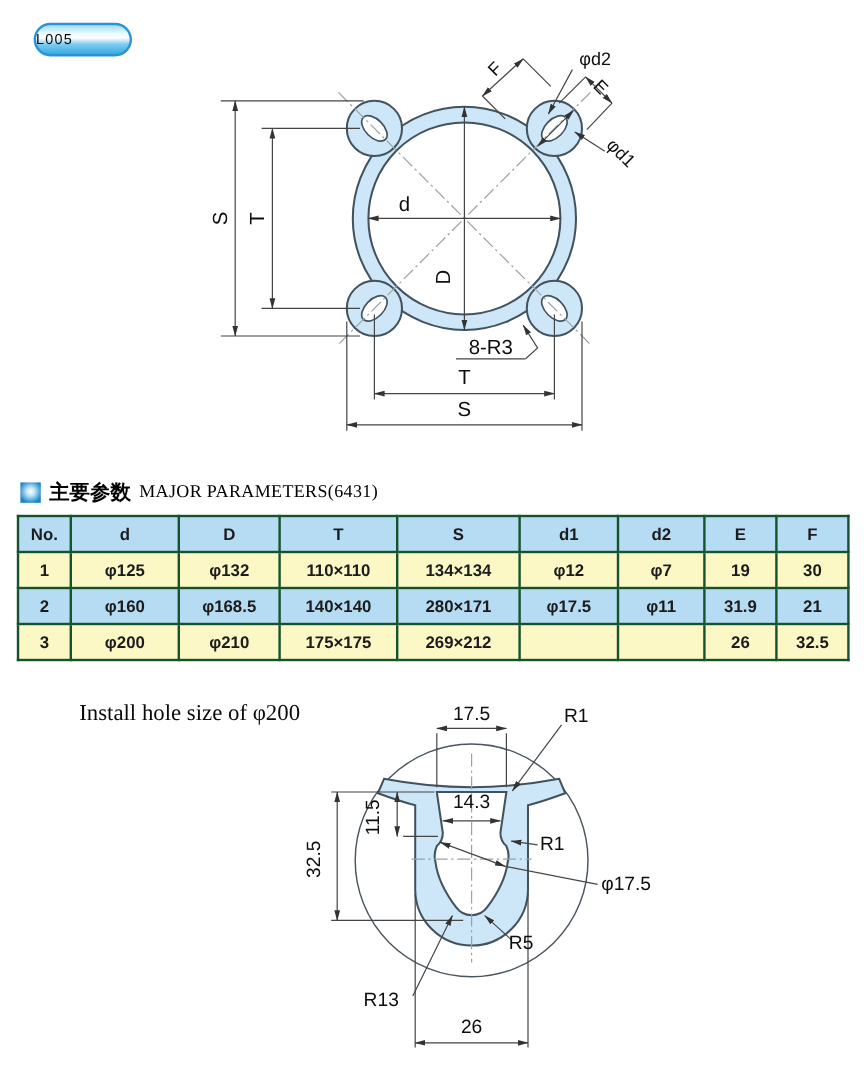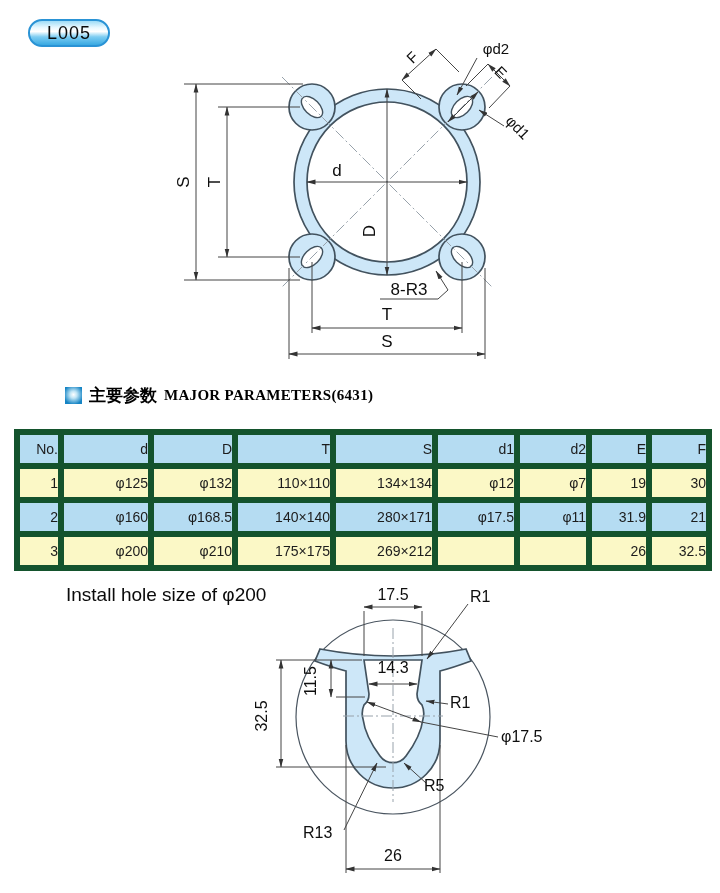--- a/index.html
+++ b/index.html
@@ -3,41 +3,41 @@
 <meta charset="utf-8">
 <style>
   html,body{margin:0;padding:0;background:#fff;}
   .page{position:relative;width:720px;height:893px;background:#ffffff;overflow:hidden;
         font-family:"Liberation Sans",sans-serif;color:#111;}
 
   
   .badge{position:absolute;left:28px;top:19px;width:78px;height:24px;
          border:2px solid #2a93d5;border-radius:14px;
          background:linear-gradient(180deg,#9edcf7 0%,#eaf9ff 28%,#ffffff 44%,#7ecdf2 66%,#38a9e2 100%);
-         display:flex;align-items:center;justify-content:center;
-         font-size:18px;color:#0a0a0a;letter-spacing:1px;}
-
-  
-  .section-title{position:absolute;left:17px;top:384px;display:flex;align-items:center;gap:7px;z-index:4;margin-left:48px;}
+         display:flex;align-items:center;justify-content:flex-start;
+         font-size:12px;color:#0a0a0a;letter-spacing:1px;}
+
+  
+  .section-title{position:absolute;left:17px;top:399px;display:flex;align-items:center;gap:7px;z-index:4;}
   .bullet{width:17px;height:17px;flex:0 0 17px;
           background:radial-gradient(circle at 50% 45%,#ffffff 0%,#bfe4f5 28%,#1584c4 78%);}
   .zh{font-weight:bold;font-size:17px;color:#000;}
-  .en{font-family:"Liberation Serif",serif;font-weight:bold;font-size:15px;color:#000;letter-spacing:.3px;}
+  .en{font-family:"Liberation Serif",serif;font-weight:normal;font-size:15px;color:#000;letter-spacing:.3px;}
 
   
   table.params{position:absolute;left:14px;top:429px;width:692px;z-index:4;
          border-collapse:collapse;table-layout:fixed;font-size:14px;color:#1c1c1c;text-align:center;}
-  table.params th,table.params td{border:6px solid #14532d;height:28px;padding:0;font-weight:normal;text-align:right;}
+  table.params th,table.params td{border:2px solid #14532d;height:28px;padding:0;font-weight:bold;}
   table.params tr.head th{background:#b5dcf2;}
   table.params tr.row-yellow td{background:#fbf8c6;}
   table.params tr.row-blue td{background:#b5dcf2;}
   table.params td.na{background-image:repeating-linear-gradient(45deg,transparent 0 14px,rgba(255,255,255,.95) 14px 16px);}
 
   
-  .install-title{position:absolute;left:66px;top:584px;font-size:19px;color:#0a0a0a;z-index:5;}
+  .install-title{position:absolute;left:66px;top:584px;font-size:19px;color:#0a0a0a;z-index:5;font-family:Liberation Serif, serif;}
 
   svg.diagram{position:absolute;left:0;}
   #svg-top{top:0;}
   #svg-bottom{top:575px;}
 
   .fillshape{fill:#cde7f8;stroke:#42525e;stroke-width:1.7;}
   .innerwhite{fill:#ffffff;stroke:#42525e;stroke-width:1.7;}
   .hole{fill:#ffffff;stroke:#42525e;stroke-width:1.4;}
   .thin{stroke:#454545;stroke-width:1;fill:none;}
   .cl{stroke:#98a2ab;stroke-width:1;fill:none;stroke-dasharray:11 3 2 3;}

